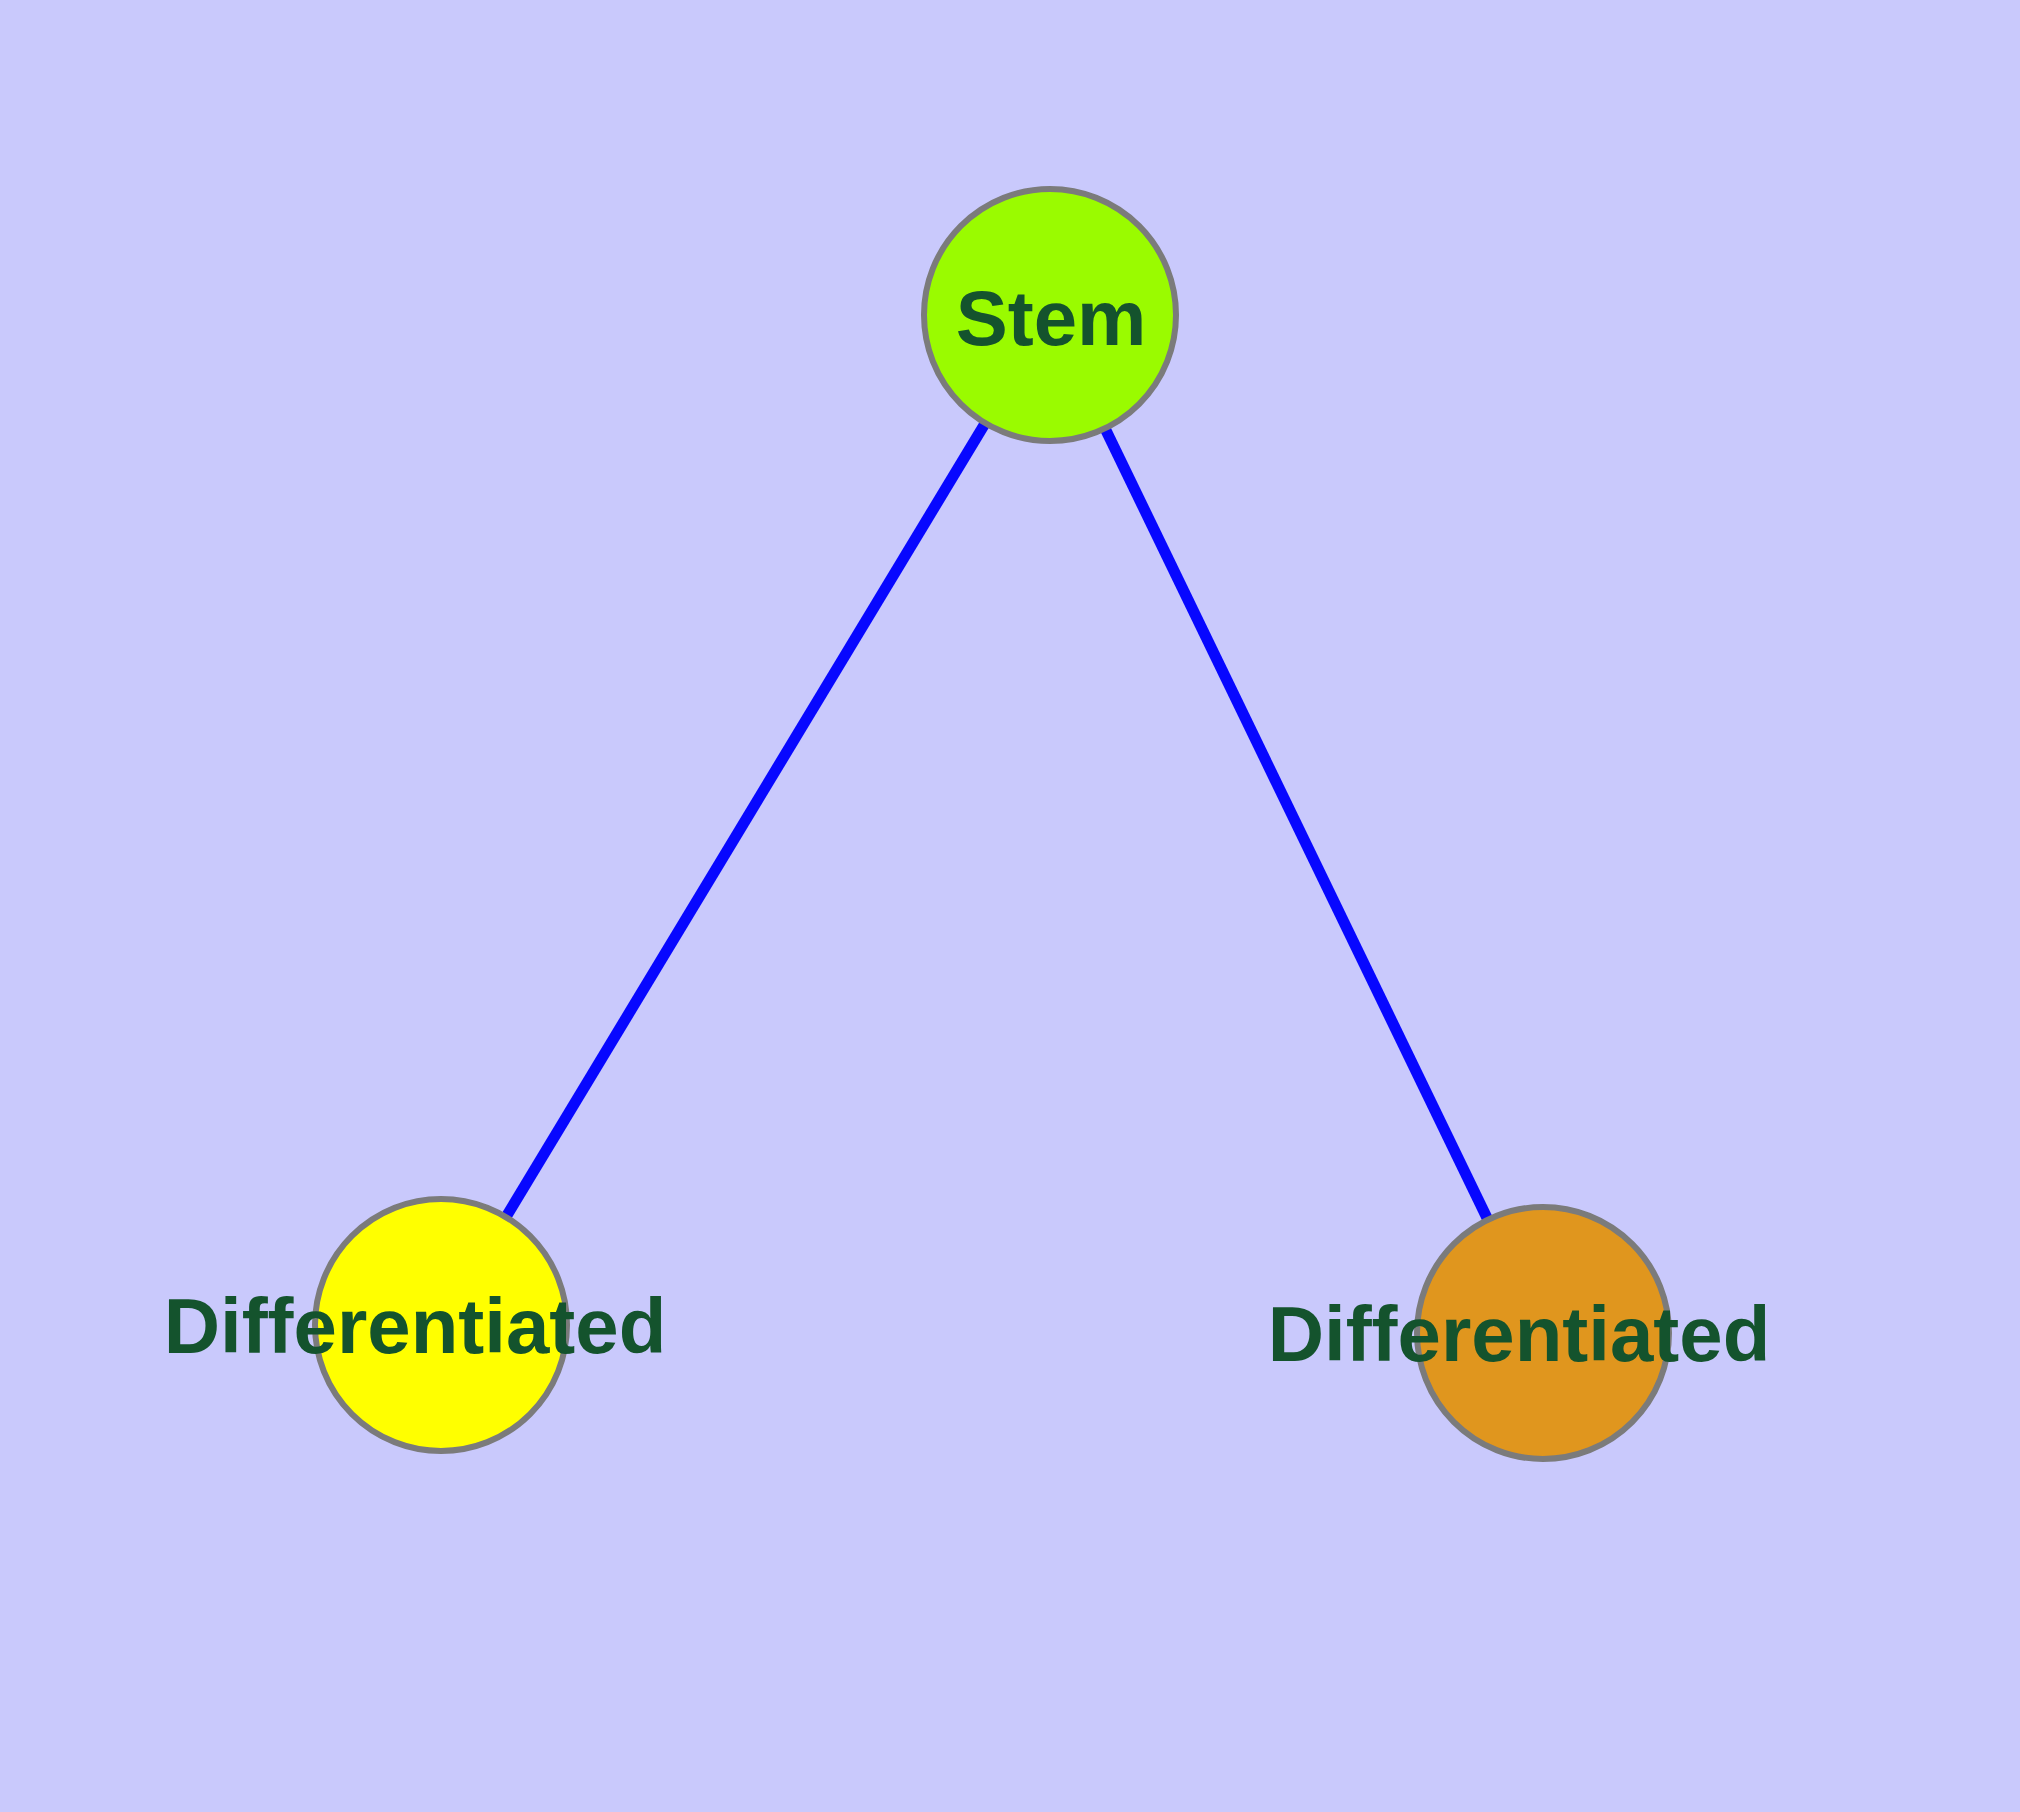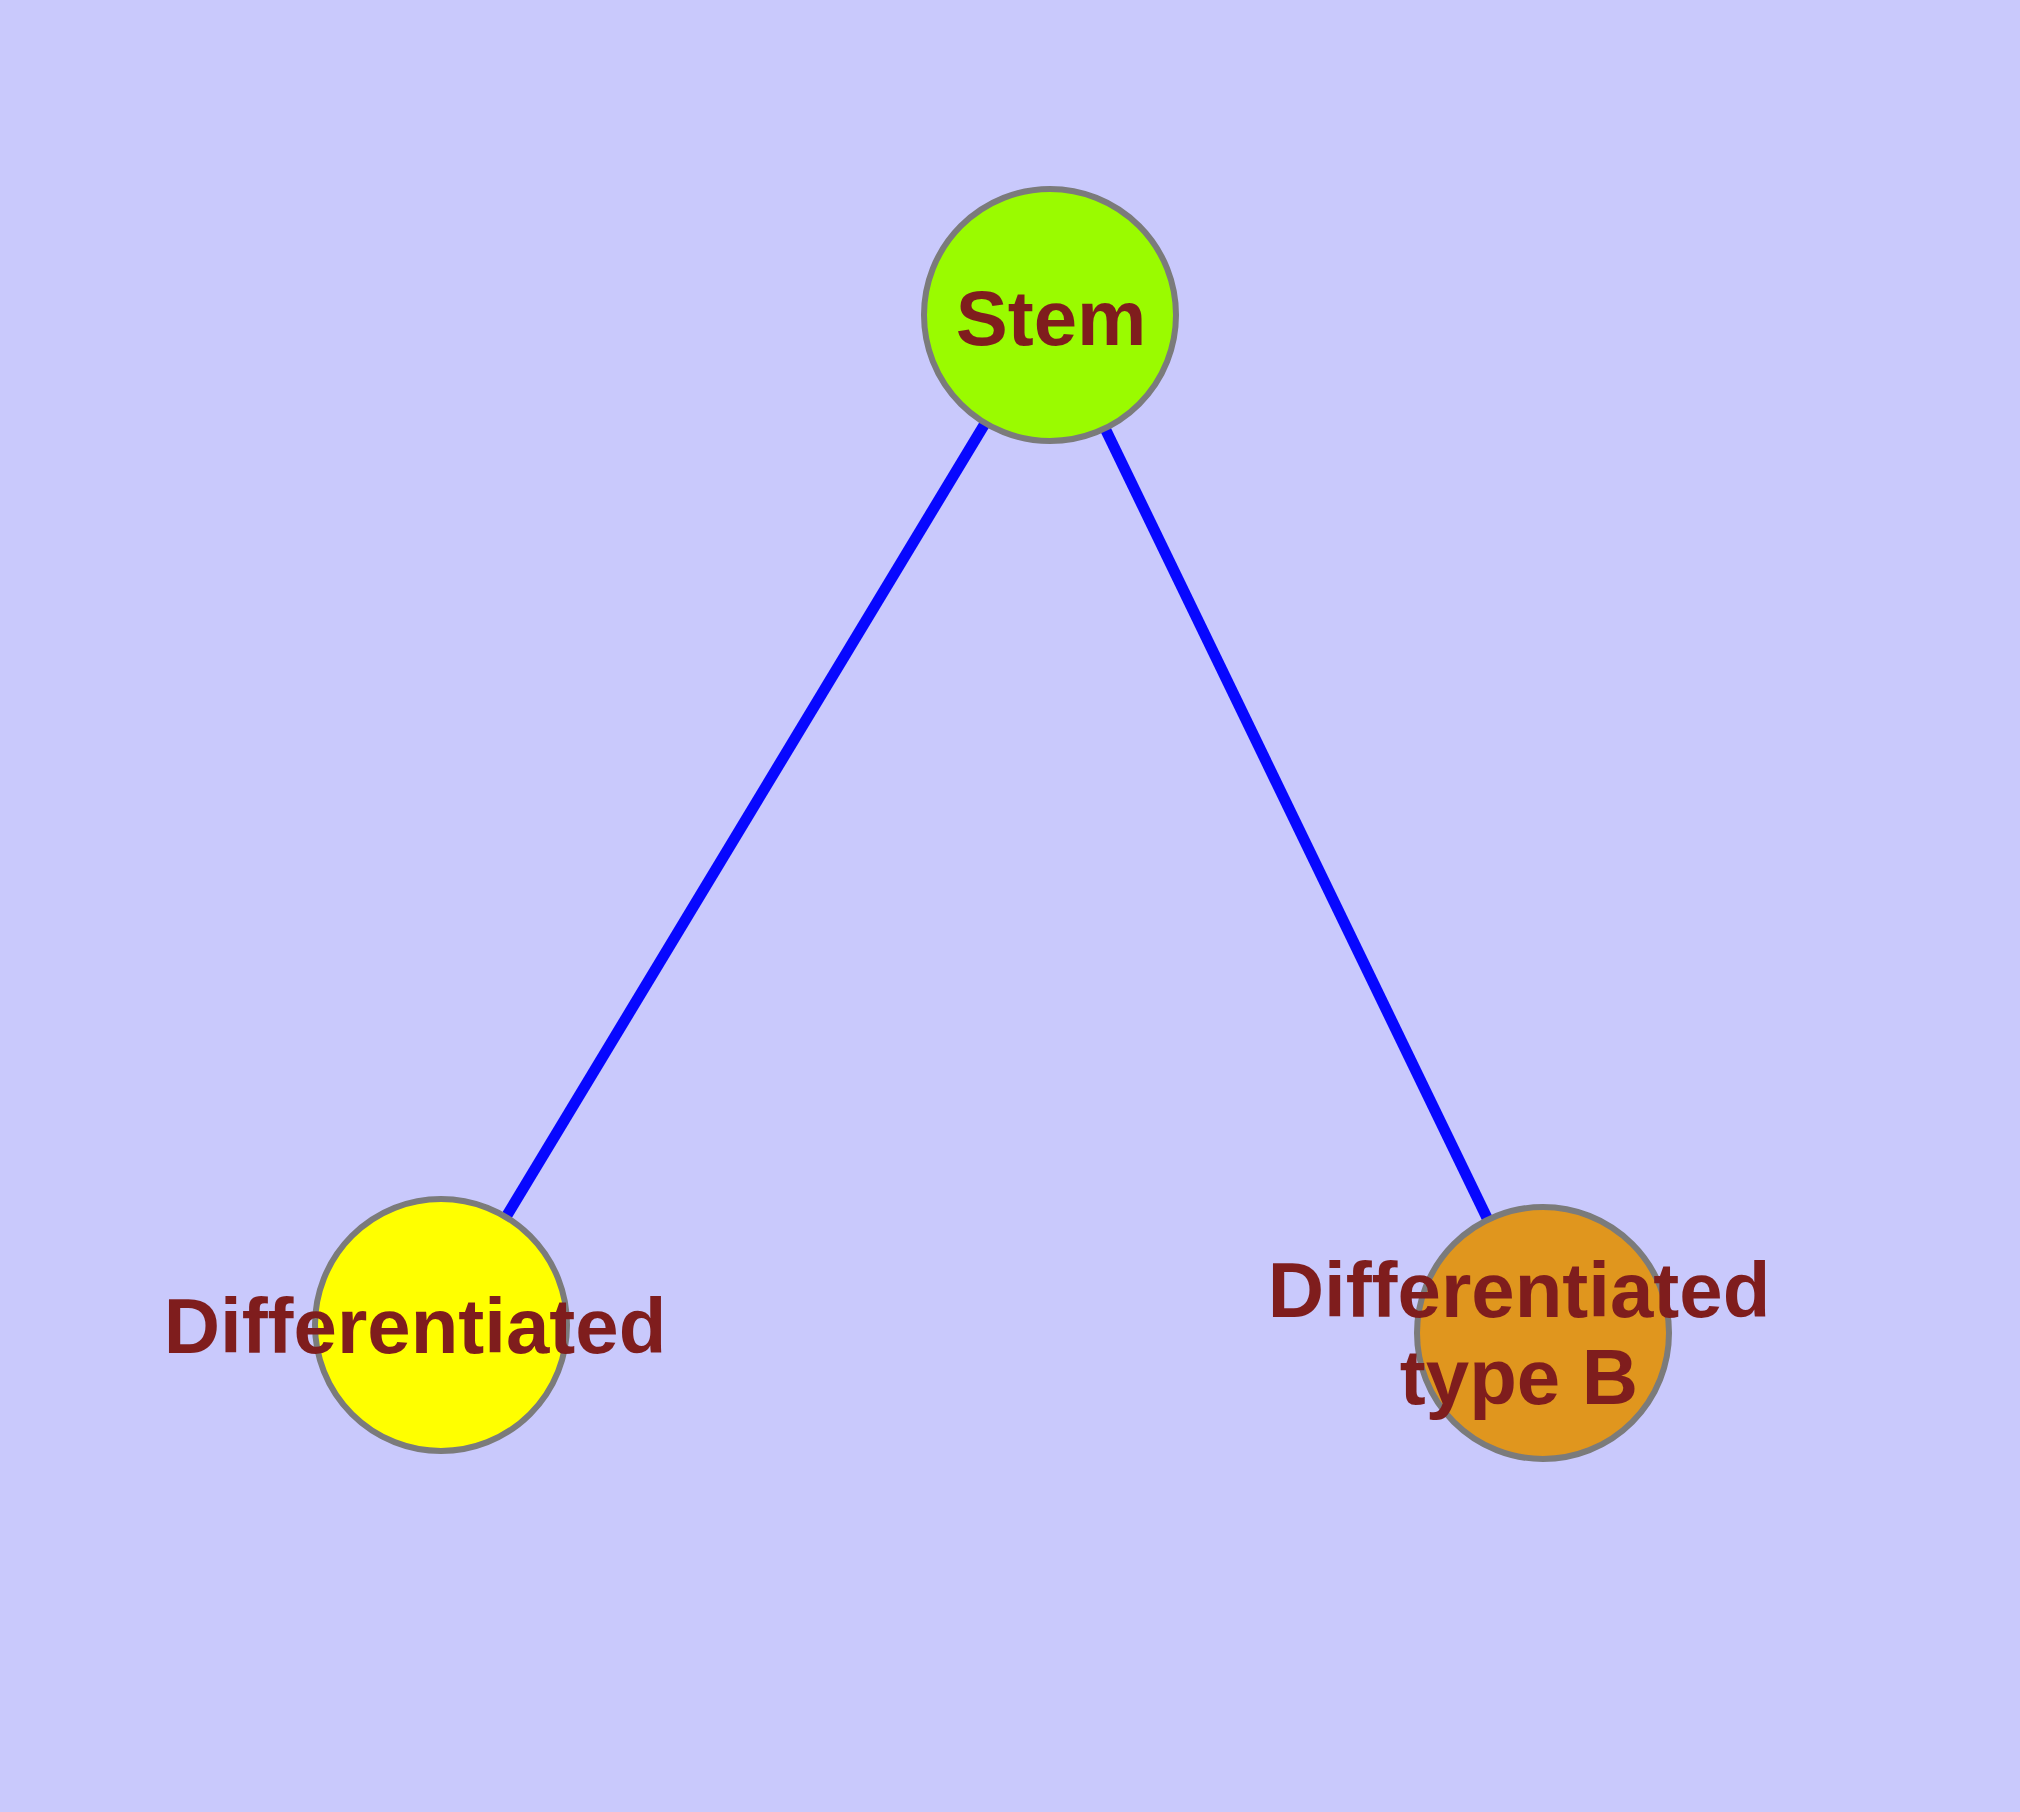--- a/index.html
+++ b/index.html
@@ -30,21 +30,21 @@
   }
   #node-stem { left: 921px; top: 186px; }
   #node-type-a { left: 312px; top: 1196px; }
   #node-type-b { left: 1414px; top: 1204px; }
   .node-label {
     position: absolute;
     transform: translate(-50%, -50%);
     font-weight: bold;
     font-size: 78px;
     line-height: 87px;
-    color: #7f1d1d;
+    color: #14532d;
     text-align: center;
     white-space: nowrap;
   }
   #label-stem { left: 1051px; top: 318px; }
   #label-type-a { left: 415px; top: 1326px; }
   #label-type-b { left: 1519px; top: 1334px; }
 </style>
 </head>
 <body>
 
@@ -64,17 +64,16 @@
   <div class="node-label" id="label-stem">
     <div>Stem</div>
   </div>
 
   <div class="node-label" id="label-type-a">
     <div>Differentiated</div>
   </div>
 
   <div class="node-label" id="label-type-b">
     <div>Differentiated</div>
-    <div>type B</div>
   </div>
 
 </div>
 
 
 </body></html>

